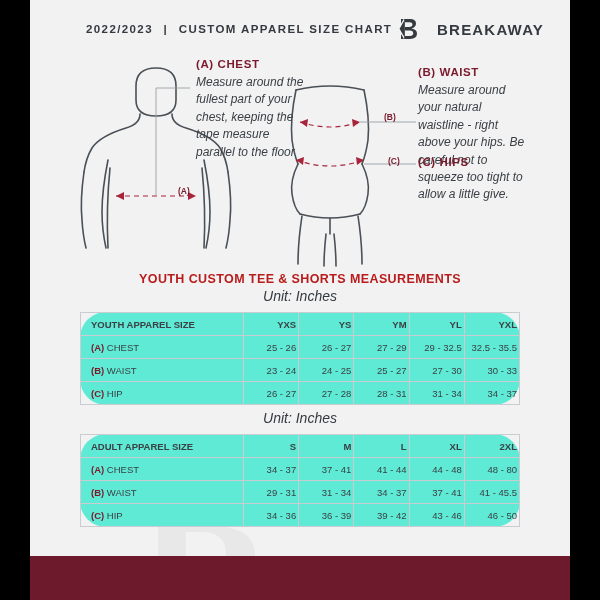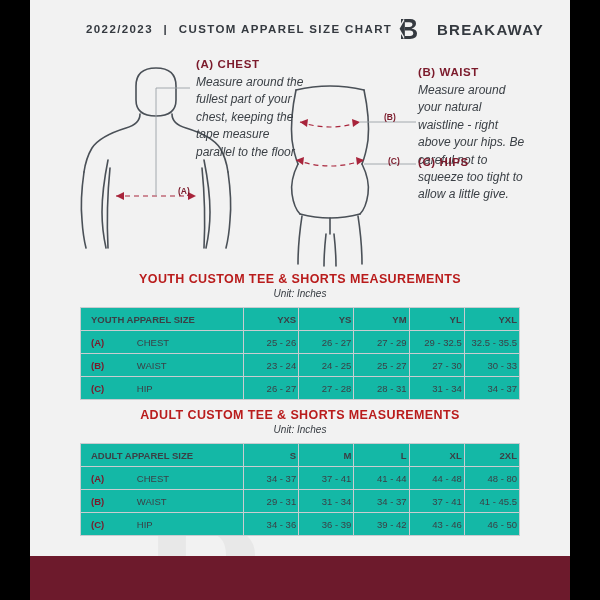--- a/index.html
+++ b/index.html
@@ -111,32 +111,33 @@
   
   .section-title {
     text-align: center;
     font-size: 12.5px;
     font-weight: bold;
     letter-spacing: 0.4px;
     color: #b91c1c;
   }
   .section-sub {
     text-align: center;
-    font-size: 10px;
+    font-size: 14px;
     font-style: italic;
     color: #353a40;
     margin-top: 2px;
   }
   
   table.size {
     border-collapse: collapse;
     width: 440px;
     margin: 8px auto 0 auto;
-    background: #14b8a6;
+    background: #5eead4;
     table-layout: fixed;
+    border-radius: 26px;
   }
   table.size th, table.size td {
     border: 1px solid #c9ccd0;
     height: 22px;
     font-size: 9.5px;
     color: #3b4046;
     text-align: right;
     padding: 0 2px;
   }
   table.size th.rowhead, table.size td.rowhead {
@@ -146,21 +147,21 @@
   }
   table.size th {
     font-weight: bold;
     font-size: 9.5px;
     color: #3b4046;
   }
   .measure-tag {
     color: #7b1a2b;
     font-weight: bold;
   }
-  .measure-name { font-weight: normal; margin-left: 30px; }
+  .measure-name { font-weight: normal; }
   
   .footer-band {
     position: absolute;
     left: 0;
     bottom: 0;
     width: 540px;
     height: 44px;
     background: #6d1a2c;
   }
 </style>
@@ -332,21 +333,20 @@
           <td>27 - 28</td>
           <td>28 - 31</td>
           <td>31 - 34</td>
           <td>34 - 37</td>
         </tr>
       </tbody>
     </table>
   </div>
 
   <div style="position:absolute; left:0; top:408px; width:540px;">
-    <div class="section-title">ADULT CUSTOM TEE &amp; SHORTS MEASUREMENTS</div>
     <div class="section-sub">Unit: Inches</div>
     <table class="size">
       <thead>
         <tr>
           <th class="rowhead">ADULT APPAREL SIZE</th>
           <th>S</th>
           <th>M</th>
           <th>L</th>
           <th>XL</th>
           <th>2XL</th>

